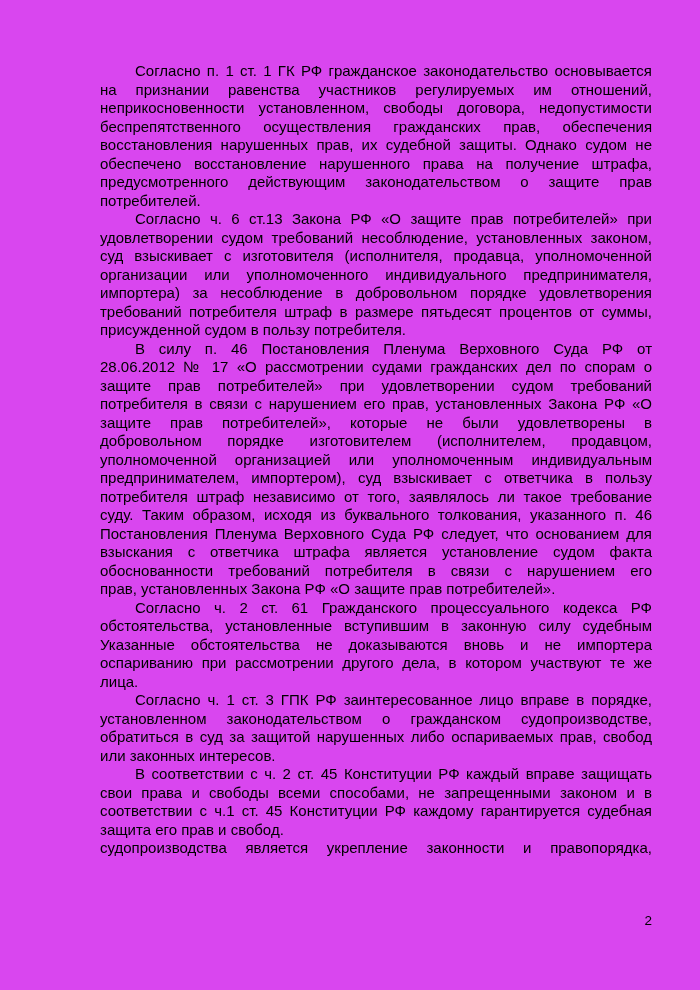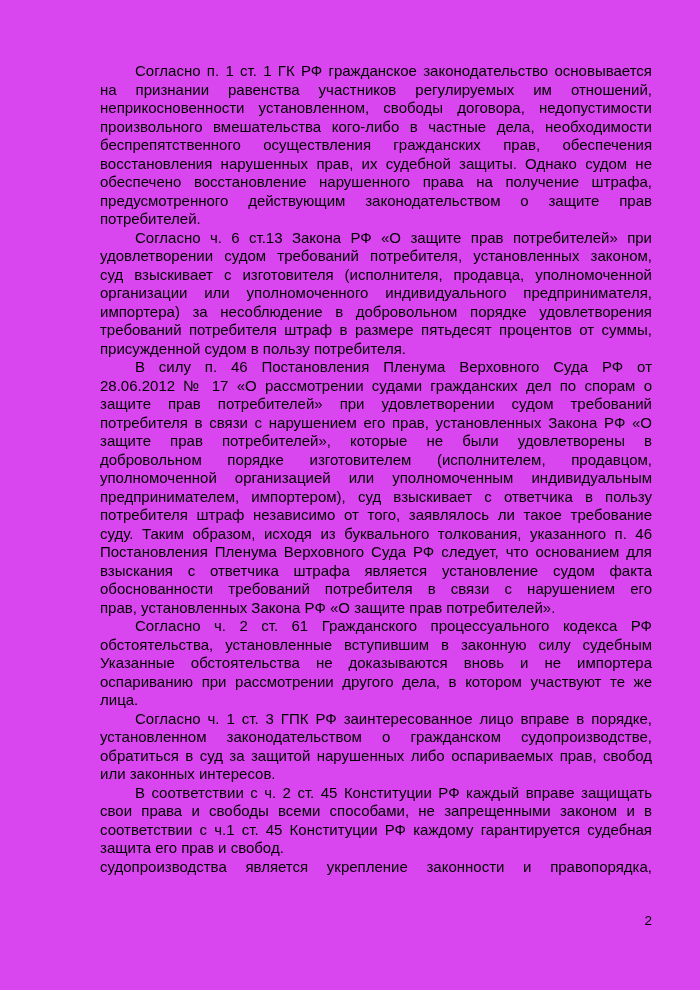--- a/index.html
+++ b/index.html
@@ -54,30 +54,29 @@
 </style>
 </head>
 <body>
 
 <div class="page">
   <div class="text-block">
       <div class="paragraph">
         <div class="line first">Согласно п. 1 ст. 1 ГК РФ гражданское законодательство основывается</div>
         <div class="line">на признании равенства участников регулируемых им отношений,</div>
         <div class="line">неприкосновенности установленном, свободы договора, недопустимости</div>
-        <div class="line">произвольного вмешательства кого-либо в частные дела, необходимости</div>
         <div class="line">беспрепятственного осуществления гражданских прав, обеспечения</div>
         <div class="line">восстановления нарушенных прав, их судебной защиты. Однако судом не</div>
         <div class="line">обеспечено восстановление нарушенного права на получение штрафа,</div>
         <div class="line">предусмотренного действующим законодательством о защите прав</div>
         <div class="line end">потребителей.</div>
       </div>
       <div class="paragraph">
         <div class="line first">Согласно ч. 6 ст.13 Закона РФ «О защите прав потребителей» при</div>
-        <div class="line">удовлетворении судом требований потребителя, установленных законом,</div>
+        <div class="line">удовлетворении судом требований несоблюдение, установленных законом,</div>
         <div class="line">суд взыскивает с изготовителя (исполнителя, продавца, уполномоченной</div>
         <div class="line">организации или уполномоченного индивидуального предпринимателя,</div>
         <div class="line">импортера) за несоблюдение в добровольном порядке удовлетворения</div>
         <div class="line">требований потребителя штраф в размере пятьдесят процентов от суммы,</div>
         <div class="line end">присужденной судом в пользу потребителя.</div>
       </div>
       <div class="paragraph">
         <div class="line first">В силу п. 46 Постановления Пленума Верховного Суда РФ от</div>
         <div class="line">28.06.2012 № 17 «О рассмотрении судами гражданских дел по спорам о</div>
         <div class="line">защите прав потребителей» при удовлетворении судом требований</div>

